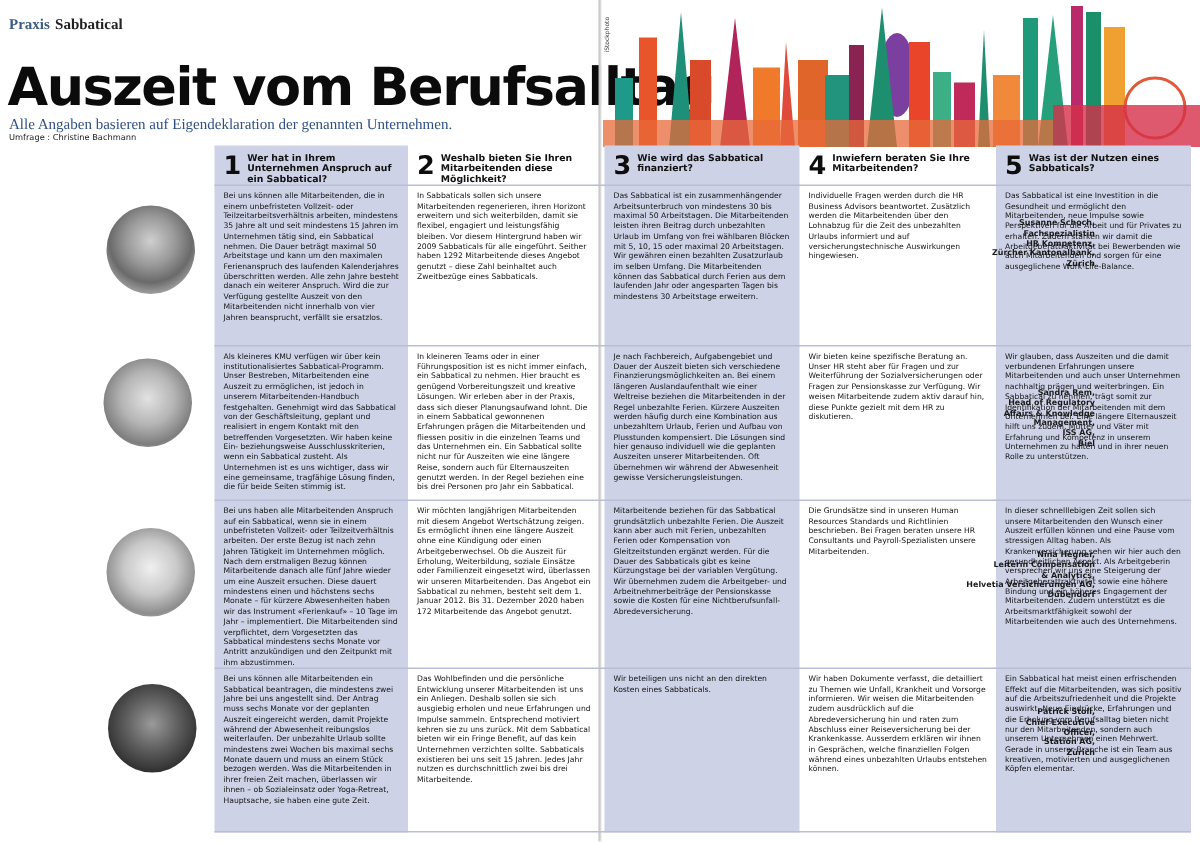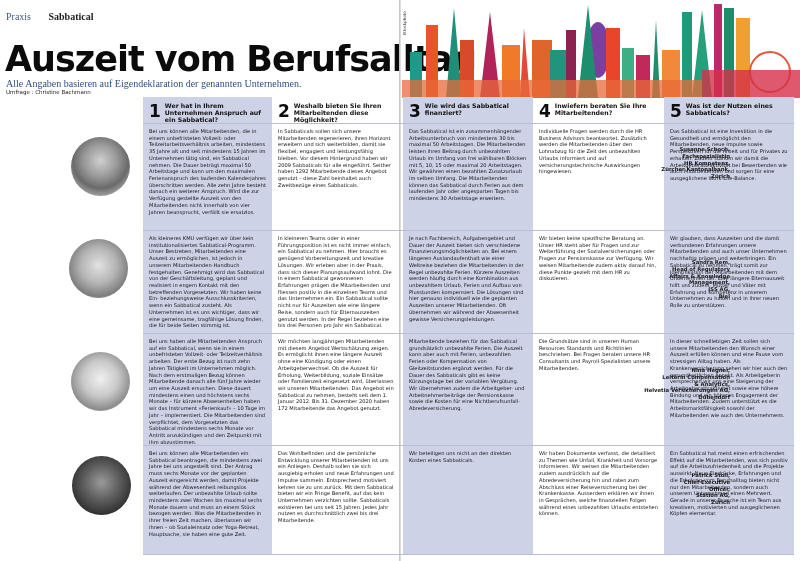--- a/index.html
+++ b/index.html
@@ -1,19 +1,19 @@
 <!DOCTYPE html>
 <html><head>
 <meta charset="utf-8">
 <style>
   html, body { margin:0; padding:0; }
   body { width:800px; height:561px; background:#ffffff; position:relative; overflow:hidden; font-family:"DejaVu Sans", sans-serif; color:#111; }
   .gutter { position:absolute; left:399px; top:0; width:2px; height:561px; background:linear-gradient(to right,#bdbdbd,#e6e6e6); }
   .kicker { position:absolute; left:6px; top:11px; font-family:"Liberation Serif", serif; font-size:10px; }
-  .kicker .sec { color:#3c5a86; margin-right:15px; }
+  .kicker .sec { color:#3c5a86; margin-right:1px;font-weight:bold; }
   .kicker .sub { color:#222;font-weight:bold; }
   .title { position:absolute; left:5px; top:42px; font-family:"DejaVu Sans", sans-serif; font-weight:bold; font-size:35px; letter-spacing:-1px; color:#0b0b0b; line-height:1; }
   .subtitle { position:absolute; left:6px; top:78px; font-family:"Liberation Serif", serif; font-size:10px; color:#2f4f83; }
   .byline { position:absolute; left:6px; top:89px; font-size:5.5px; color:#222; }
   .skyline { position:absolute; left:402px; top:0; width:398px; height:98px; }
   .credit { position:absolute; left:402px; top:35px; font-size:4px; color:#333; transform:rotate(-90deg); transform-origin:left top; }
   .col-bg { position:absolute; top:97px; height:458px; }
   .col-bg.shade { background:#cdd2e6; }
   .qhead { position:absolute; top:97px; height:26px; display:flex; align-items:flex-start; }
   .qnum { font-family:"DejaVu Sans", sans-serif; font-weight:bold; font-size:17px; line-height:1; margin:6px 4px 0 6px; color:#0d0d0d; }

